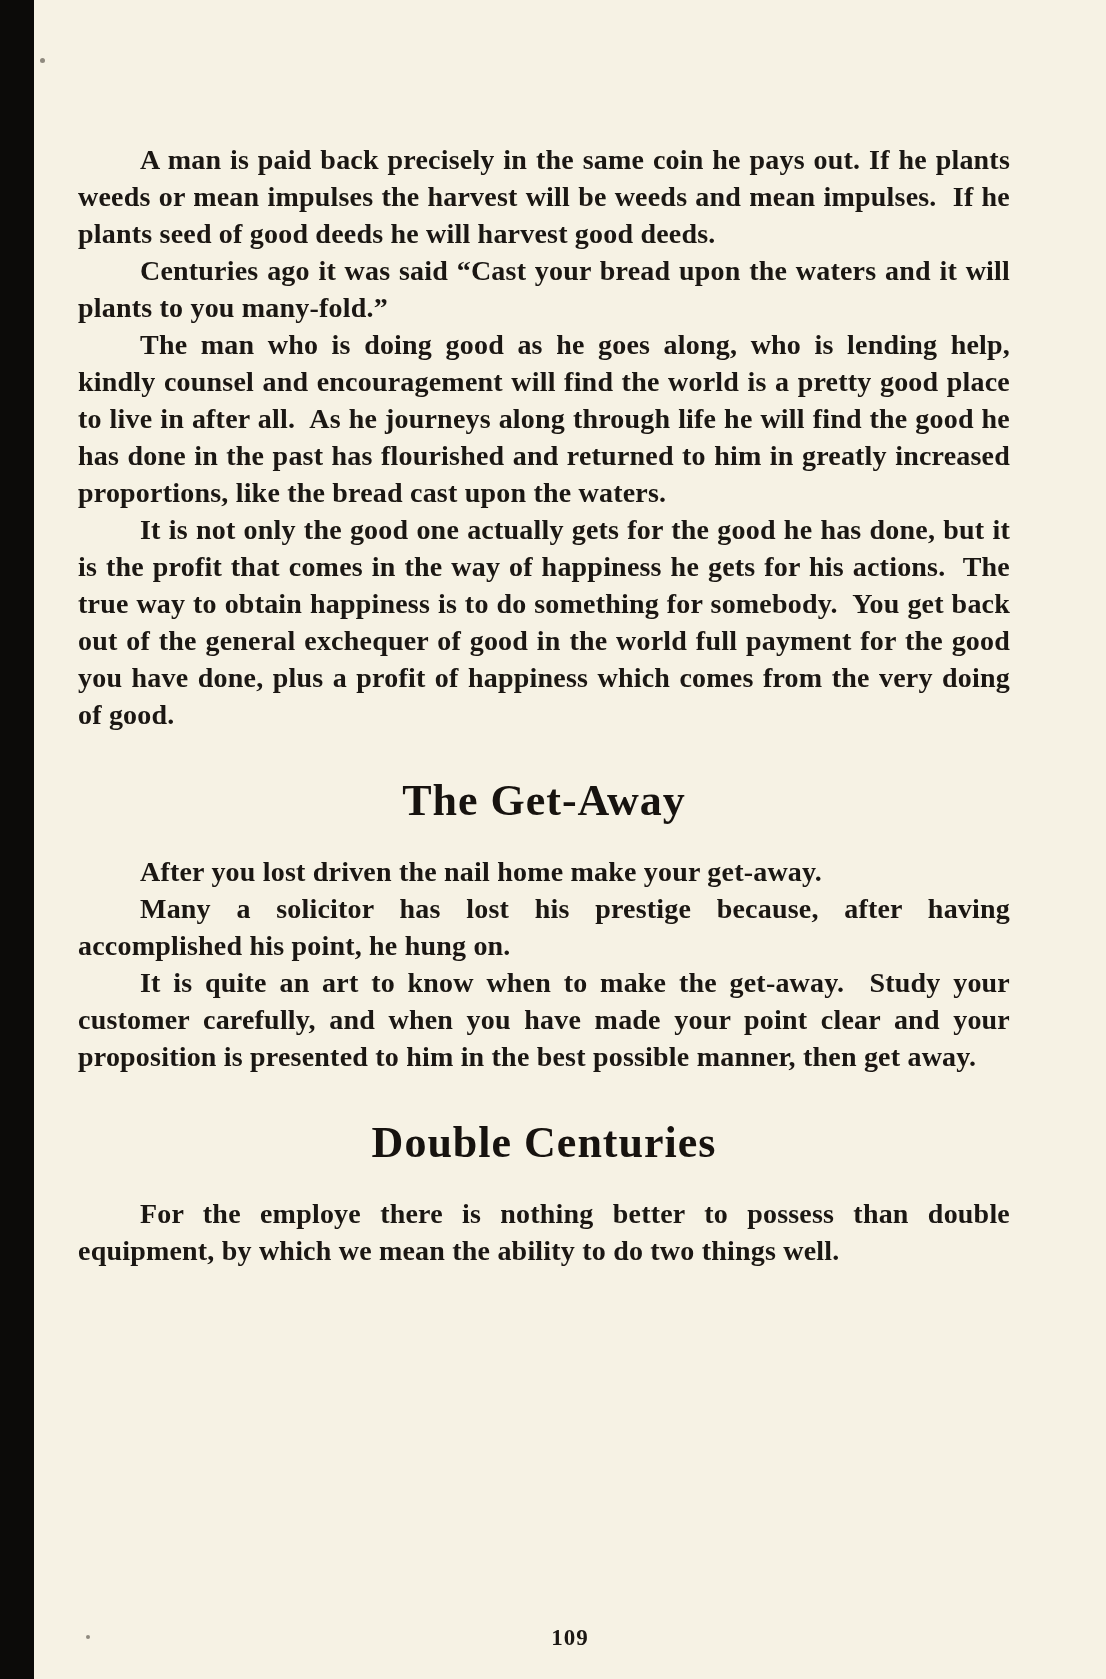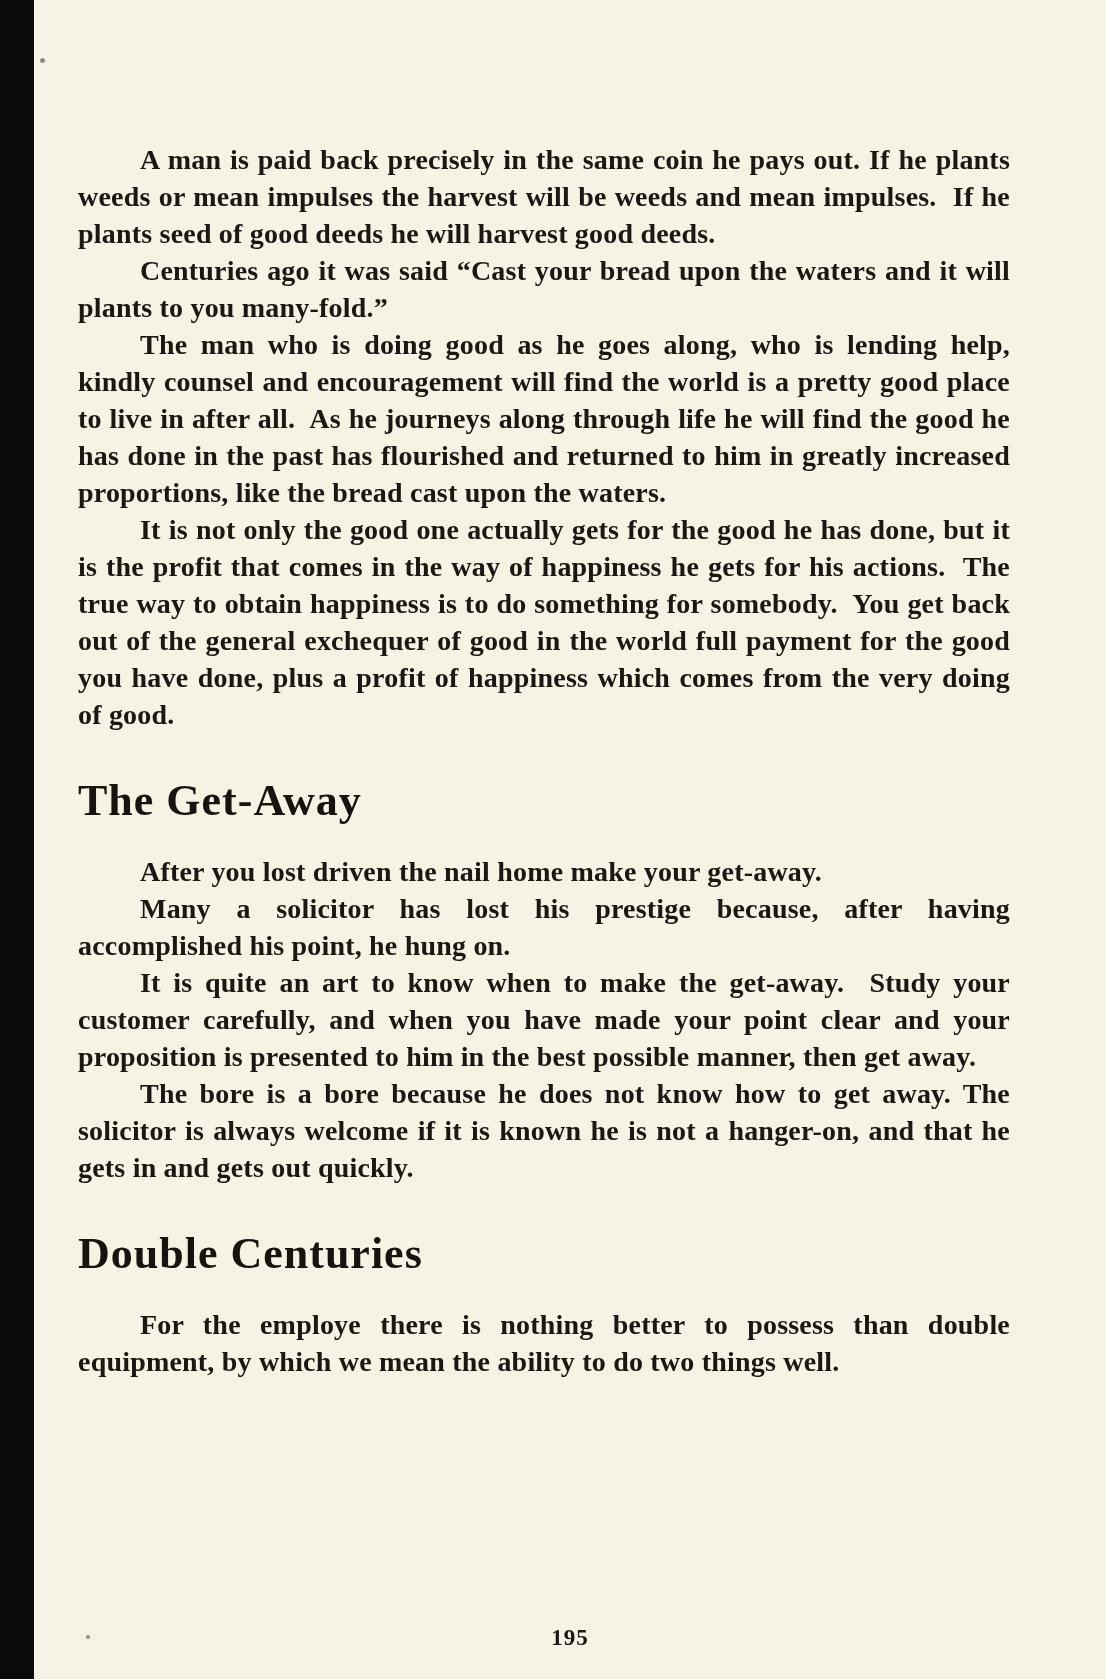--- a/index.html
+++ b/index.html
@@ -48,20 +48,21 @@
     text-align: justify;
     text-indent: 62px;
     white-space: pre-wrap;
     letter-spacing: 0.2px;
   }
   .section-heading {
     margin: 44px 0 28px 0;
     font-size: 44px;
     line-height: 48px;
     font-weight: 700;
+    text-align: center;
     letter-spacing: 1px;
     color: #17130f;
   }
   .page-number {
     position: absolute;
     left: 34px;
     right: 0;
     bottom: 28px;
     text-align: center;
     font-size: 23px;
@@ -90,21 +91,20 @@
   <p class="body-text">A man is paid back precisely in the same coin he pays out. If he plants weeds or mean impulses the harvest will be weeds and mean impulses.  If he plants seed of good deeds he will harvest good deeds.</p>
   <p class="body-text">Centuries ago it was said “Cast your bread upon the waters and it will plants to you many-fold.”</p>
   <p class="body-text">The man who is doing good as he goes along, who is lending help, kindly counsel and encouragement will find the world is a pretty good place to live in after all.  As he journeys along through life he will find the good he has done in the past has flourished and returned to him in greatly increased proportions, like the bread cast upon the waters.</p>
   <p class="body-text">It is not only the good one actually gets for the good he has done, but it is the profit that comes in the way of happiness he gets for his actions.  The true way to obtain happiness is to do something for somebody.  You get back out of the general exchequer of good in the world full payment for the good you have done, plus a profit of happiness which comes from the very doing of good.</p>
 
   <h2 class="section-heading">The Get-Away</h2>
 
   <p class="body-text">After you lost driven the nail home make your get-away.</p>
   <p class="body-text">Many a solicitor has lost his prestige because, after having accomplished his point, he hung on.</p>
   <p class="body-text">It is quite an art to know when to make the get-away.  Study your customer carefully, and when you have made your point clear and your proposition is presented to him in the best possible manner, then get away.</p>
-  <p class="body-text">The bore is a bore because he does not know how to get away. The solicitor is always welcome if it is known he is not a hanger-on, and that he gets in and gets out quickly.</p>
 
   <h2 class="section-heading">Double Centuries</h2>
 
   <p class="body-text">For the employe there is nothing better to possess than double equipment, by which we mean the ability to do two things well.</p>
 </div>
 
 <div class="stray-mark"></div>
-<div class="page-number">195</div>
+<div class="page-number">109</div>
 
 </body></html>

